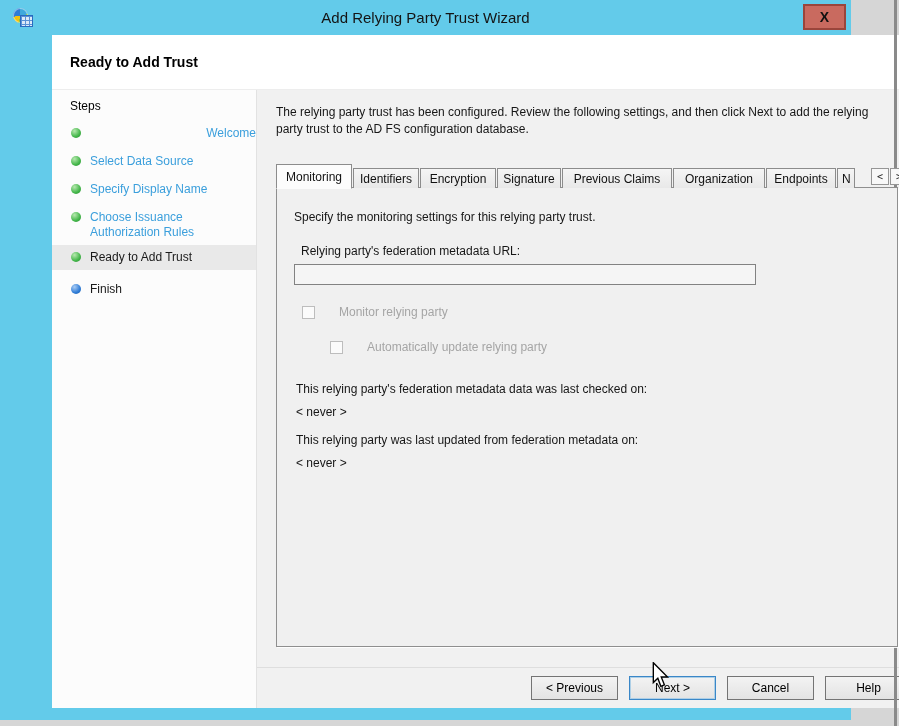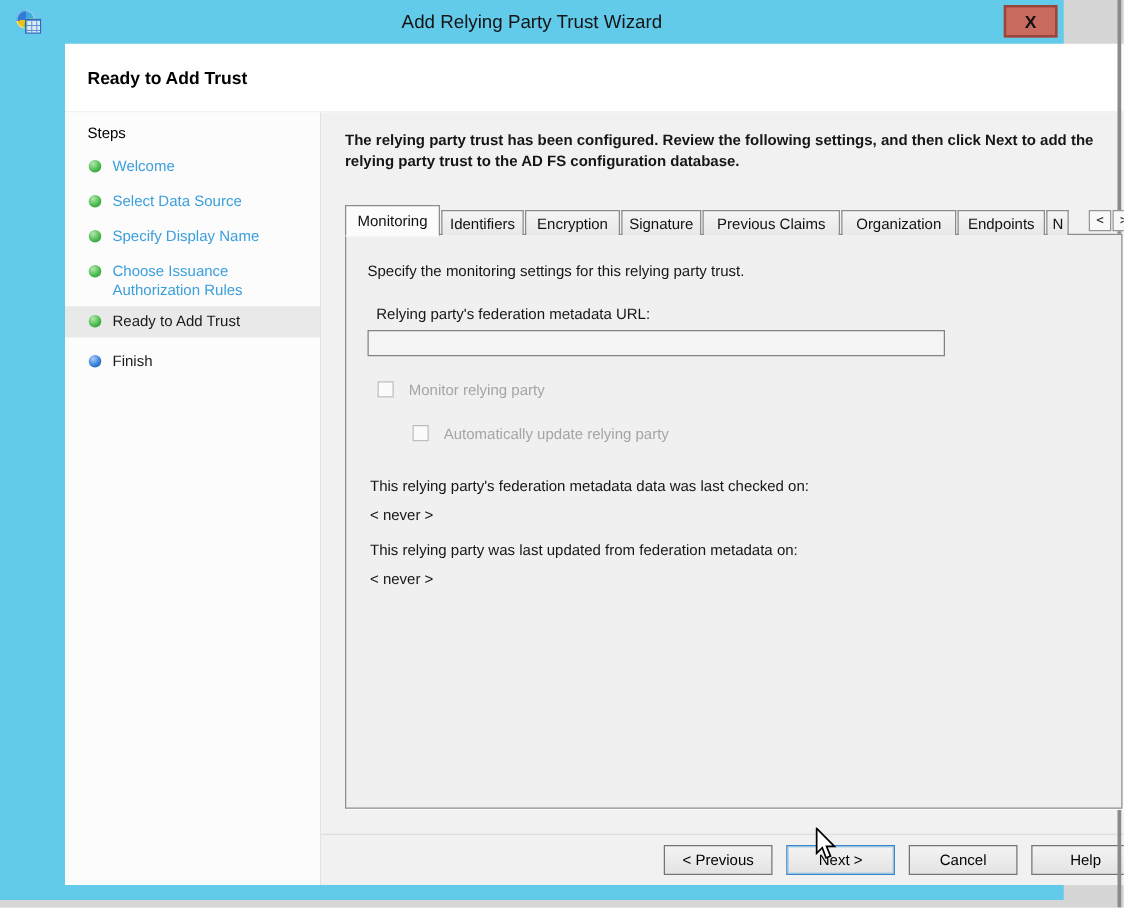--- a/index.html
+++ b/index.html
@@ -44,45 +44,45 @@
   .sidebar{width:205px;background:#fcfcfc;border-right:1px solid #e2e2e2;position:relative;font-size:12px;}
   .steps-heading{position:absolute;left:18px;top:9px;font-weight:normal;color:#000;}
   .step{position:absolute;left:0;width:100%;padding-left:38px;line-height:15px;}
   .step .bullet{position:absolute;left:19px;top:2px;width:10px;height:10px;border-radius:50%;}
   .step.done{color:var(--c-link);}
   .step.done .bullet{background:radial-gradient(circle at 35% 30%,#b6e8ae,var(--c-step_done) 60%,#2c8c33);}
   .step.current{color:#1a1a1a;background:#e9e9e9;padding-top:5px;padding-bottom:5px;}
   .step.current .bullet{top:7px;background:radial-gradient(circle at 35% 30%,#b6e8ae,var(--c-step_done) 60%,#2c8c33);}
   .step.pending{color:#1a1a1a;}
   .step.pending .bullet{background:radial-gradient(circle at 35% 30%,#a9ccf5,var(--c-step_pending) 60%,#1b5cab);}
-  .step-0{top:36px;} .step-1{top:64px;} .step-2{top:92px;}
+  .step-0{top:36px;text-align:right;} .step-1{top:64px;} .step-2{top:92px;}
   .step-3{top:120px;width:190px;} .step-4{top:155px;} .step-5{top:192px;}
 
   
   .pane{flex:1;background:#f1f1f1;position:relative;font-size:12px;}
-  .description{position:absolute;left:19px;top:14px;width:620px;line-height:17px;color:#161616;font-weight:bold;}
+  .description{position:absolute;left:19px;top:14px;width:620px;line-height:17px;color:#161616;}
 
   .tabstrip{position:absolute;left:19px;top:73px;height:25px;display:flex;align-items:flex-end;z-index:2;}
   .tab{height:20px;border:1px solid #8c8c8c;border-bottom:none;background:linear-gradient(#f5f5f5,#e8e8e8);
     display:flex;align-items:center;justify-content:center;color:#111;margin-right:1px;overflow:hidden;white-space:nowrap;}
   .tab.active{height:25px;background:#fcfcfc;margin-bottom:-1px;border-bottom:1px solid #fcfcfc;}
   .tab-0{width:76px;} .tab-1{width:66px;} .tab-2{width:76px;} .tab-3{width:64px;}
   .tab-4{width:110px;} .tab-5{width:92px;} .tab-6{width:70px;}
   .tab-7{width:18px;justify-content:flex-start;padding-left:4px;}
   .tab-scrollers{display:flex;margin-left:14px;margin-bottom:3px;}
   .tab-scroll{width:18px;height:17px;border:1px solid #969696;background:#f8f8f8;margin-left:1px;
     display:flex;align-items:center;justify-content:center;font-size:10px;color:#222;font-family:"DejaVu Sans Mono",monospace;}
 
   .panel{position:absolute;left:19px;top:97px;width:622px;height:460px;background:#f0f0f0;
     border:1px solid #8f8f8f;box-shadow:1px 1px 0 rgba(255,255,255,.9);z-index:1;}
   .instruction{position:absolute;left:17px;top:22px;color:#161616;}
   .url-label{position:absolute;left:24px;top:56px;color:#161616;}
   .url-input{position:absolute;left:17px;top:76px;width:462px;height:21px;background:#f5f5f5;
     border:1px solid #828282;font-size:12px;font-family:"Liberation Sans",sans-serif;padding:0 4px;color:#333;}
-  .cb-row{position:absolute;display:flex;align-items:flex-start;gap:12px;color:#a5a5a5;}
+  .cb-row{position:absolute;display:flex;align-items:flex-end;gap:24px;color:#a5a5a5;}
   .cb-row .cb{width:13px;height:13px;border:1px solid #bdbdbd;background:#fbfbfb;flex:0 0 auto;}
   .cb-monitor{left:25px;top:117px;}
   .cb-auto{left:53px;top:152px;}
   .meta-label{position:absolute;left:19px;color:#161616;}
   .lbl-checked{top:194px;} .val-checked{top:217px;}
   .lbl-updated{top:245px;} .val-updated{top:268px;}
 
   .footer{position:absolute;left:0;right:0;bottom:0;height:41px;border-top:1px solid #dedede;
     display:flex;justify-content:flex-end;align-items:flex-start;gap:11px;padding:8px 19px 0 0;background:#f1f1f1;}
   .btn{width:87px;height:24px;background:linear-gradient(#f3f3f3,#e3e3e3);border:1px solid #747474;

